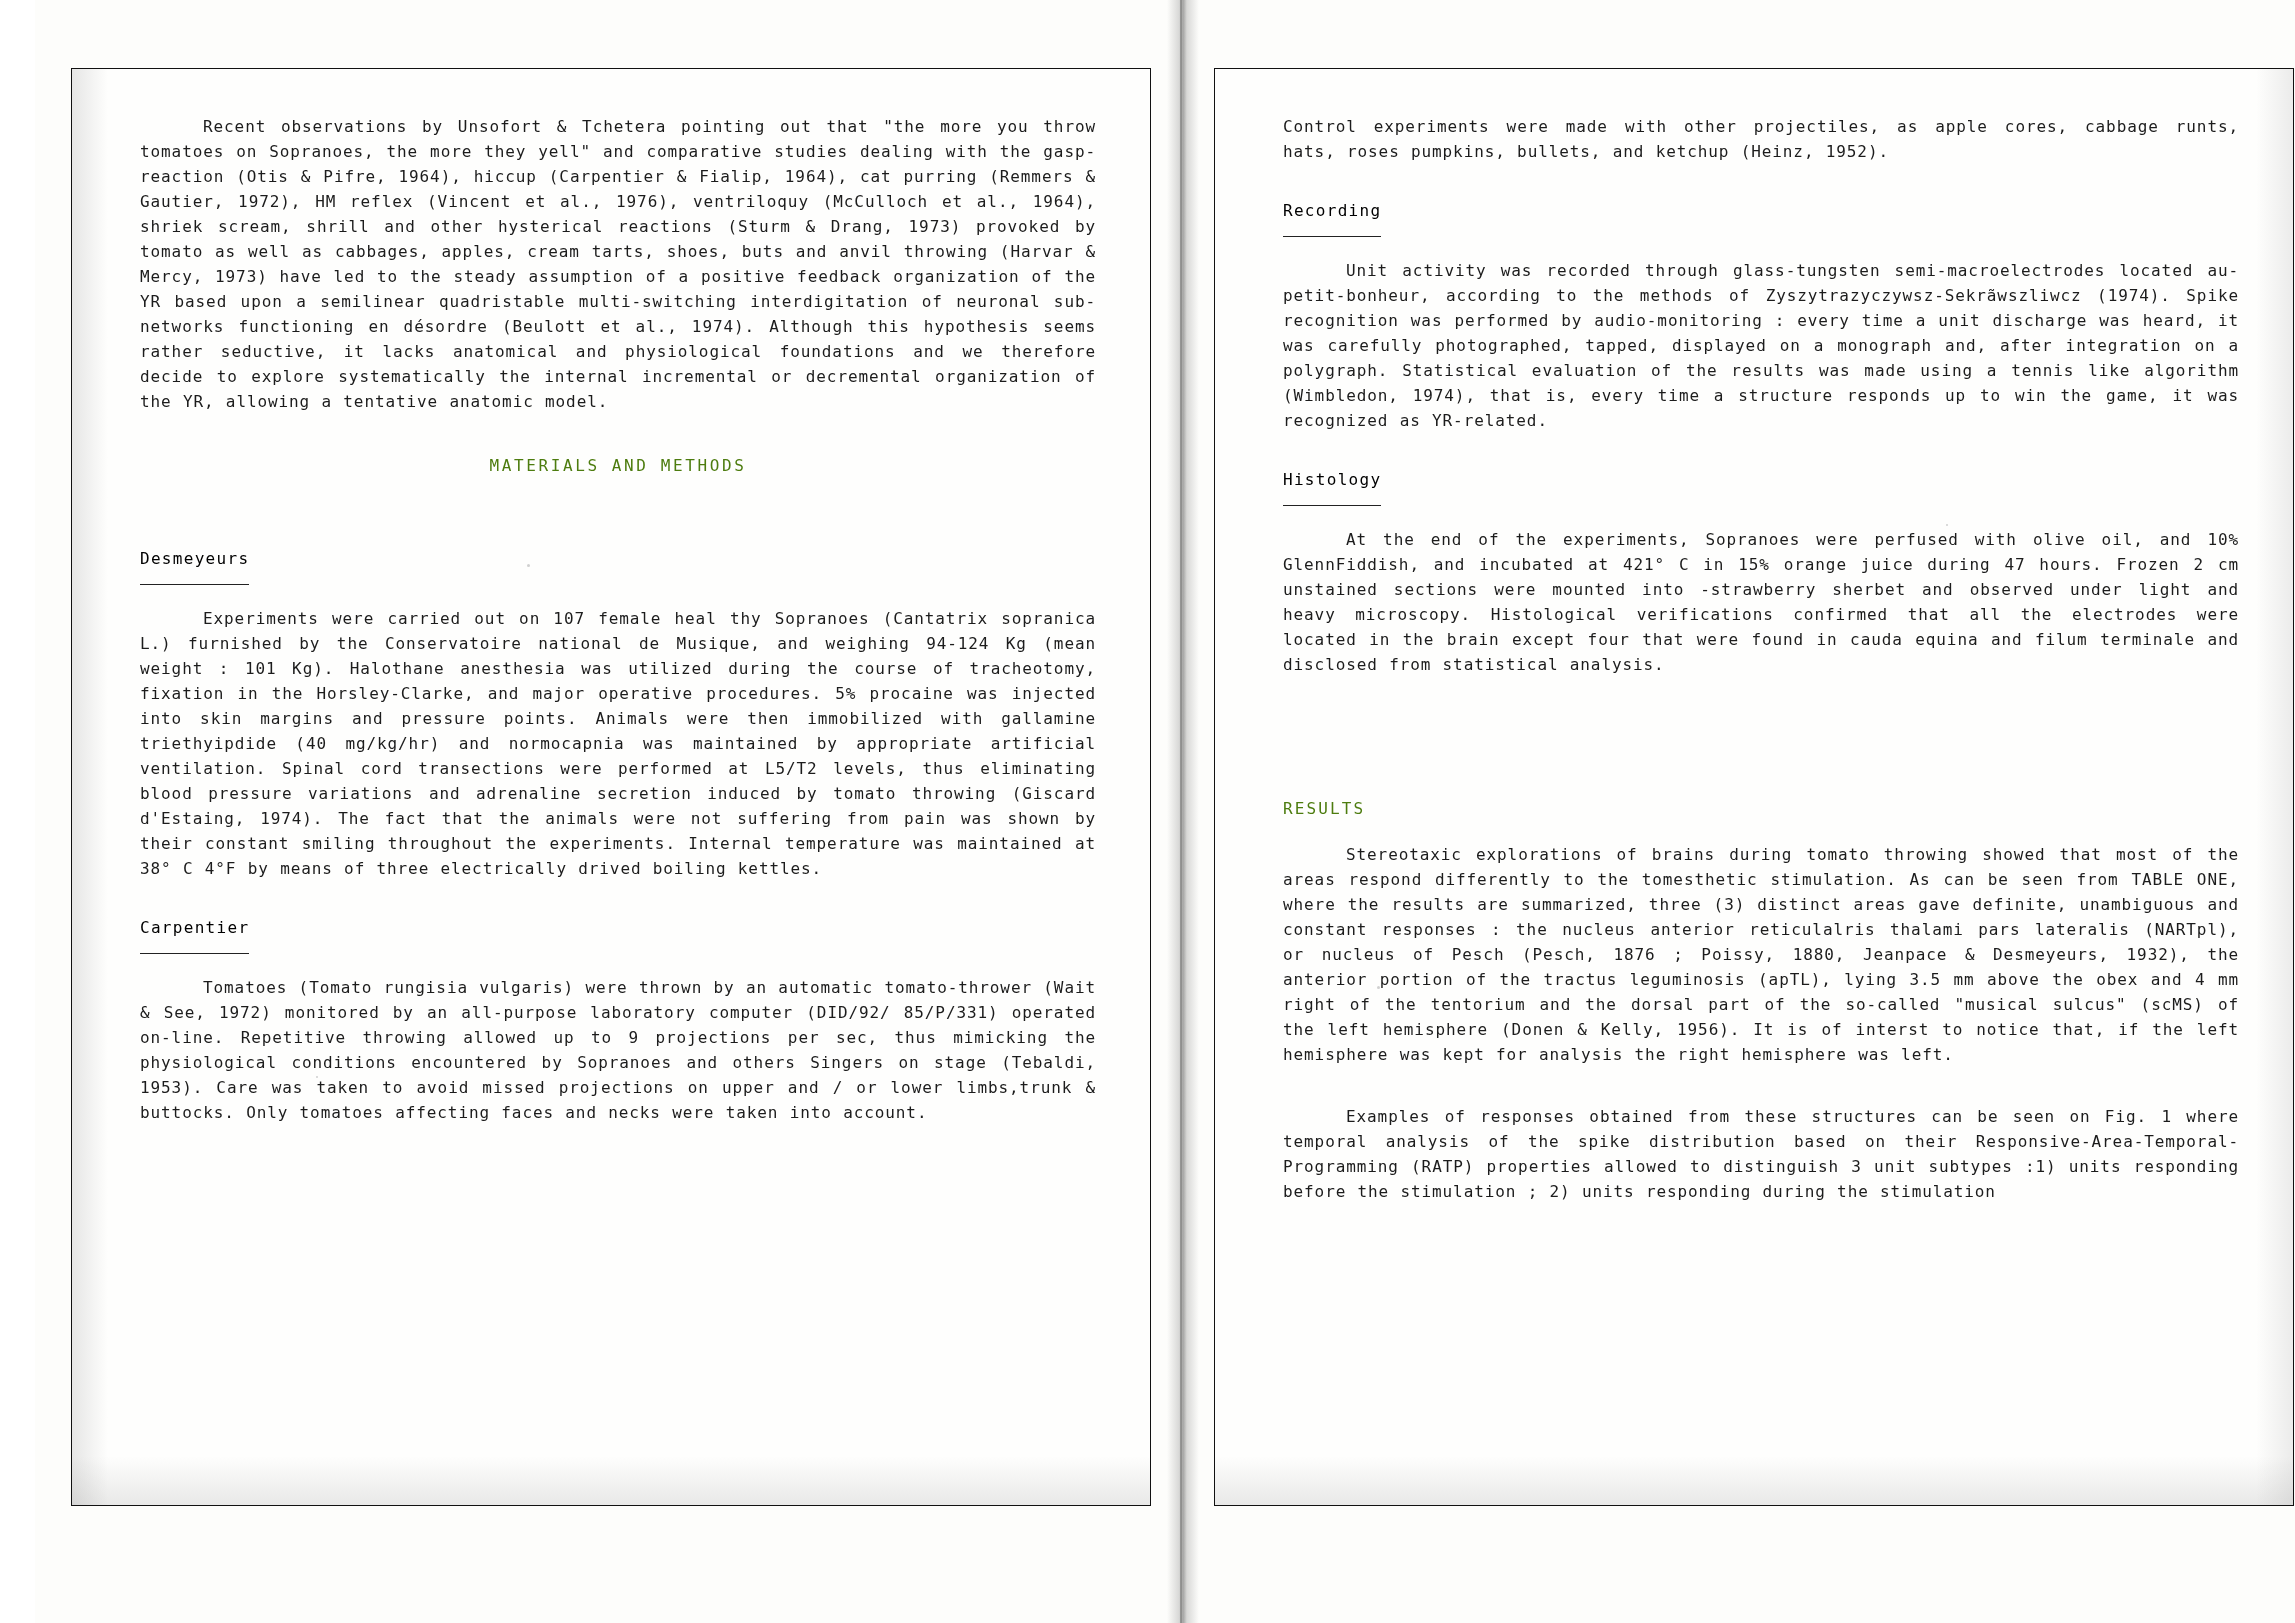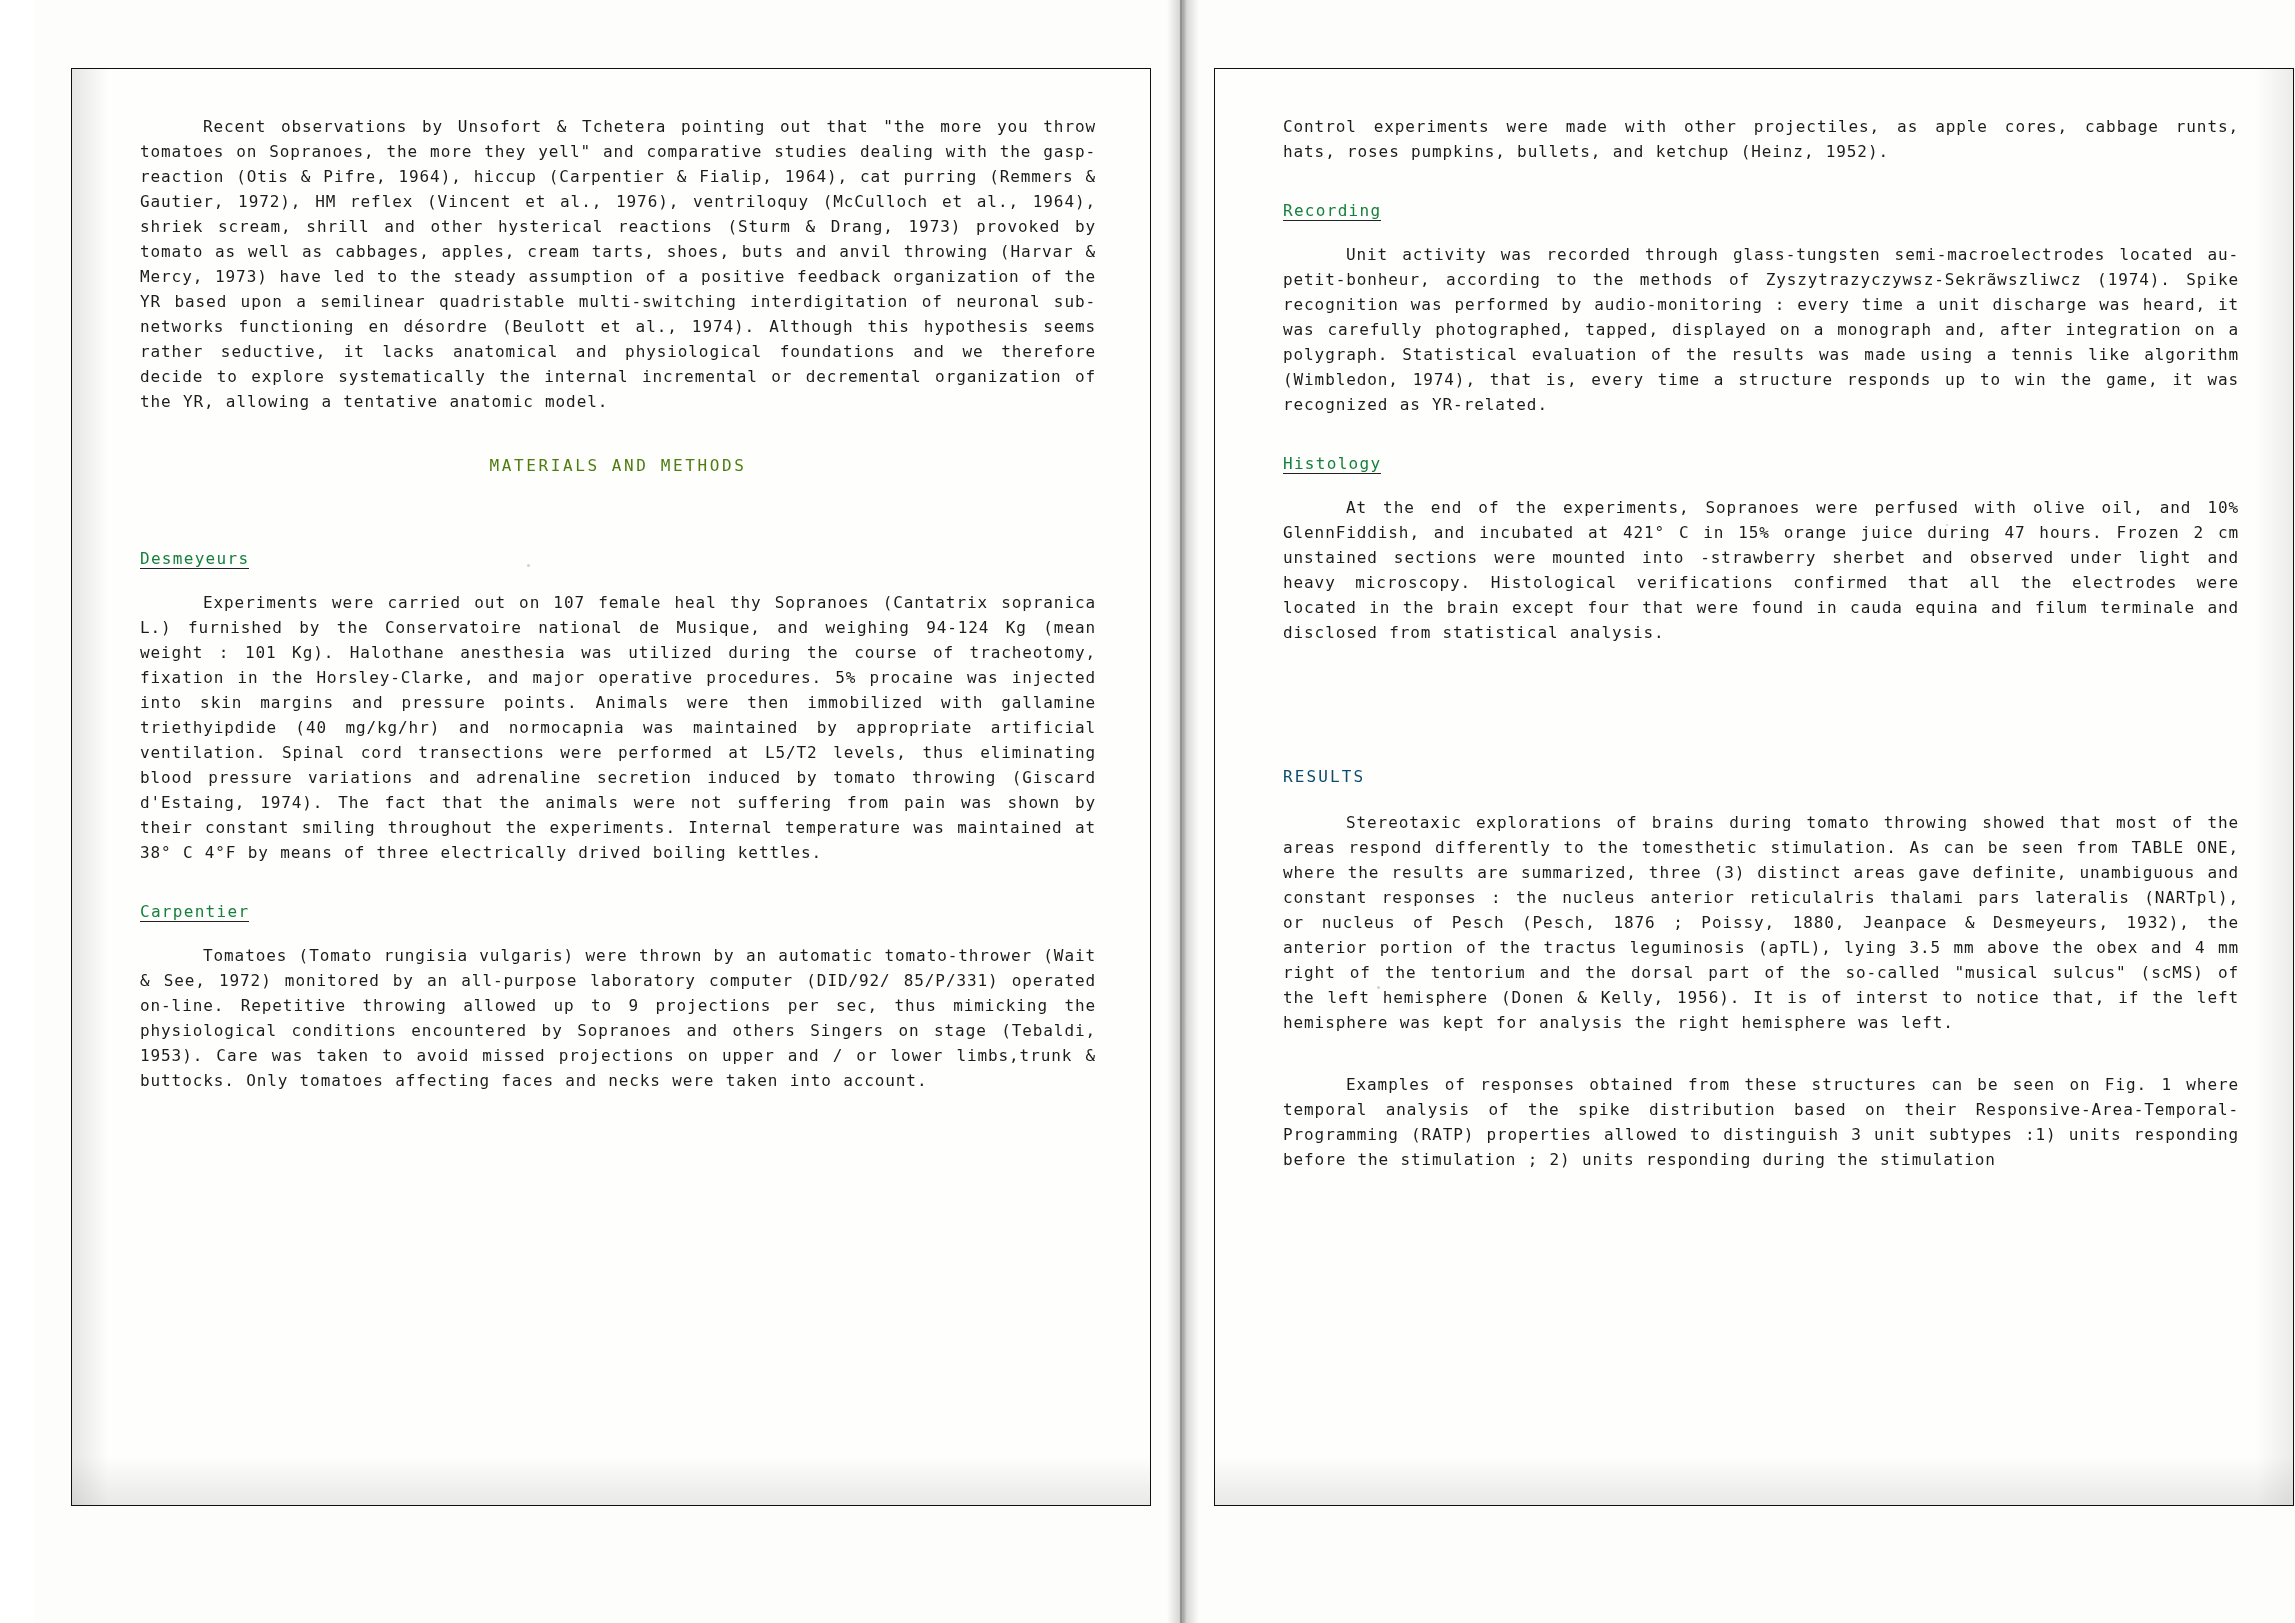--- a/index.html
+++ b/index.html
@@ -85,32 +85,32 @@
     letter-spacing: 2.6px;
     margin: 42px 0 37px 0;
     color: #4d7c0f;
     font-weight: normal;
   }
   .section-left {
     text-align: left;
     font-size: 16px;
     letter-spacing: 2.1px;
     margin: 44px 0 24px 0;
-    color: #0c4a6e;
+    color: #4d7c0f;
     font-weight: normal;
   }
   .subhead {
     font-size: 16px;
     letter-spacing: 1.3px;
     margin: 37px 0 21px 0;
     font-weight: normal;
     display: inline-block;
     border-bottom: 1.2px solid #222;
-    padding-bottom: 0;
-    color: #15803d;
+    padding-bottom: 16px;
+    color: #000000;
   }
   .gap-md { height: 37px; }
   .gap-lg { height: 78px; }
 
   
   .speck {
     position: absolute;
     background: #9a9a9a;
     border-radius: 50%;
     opacity: .45;

